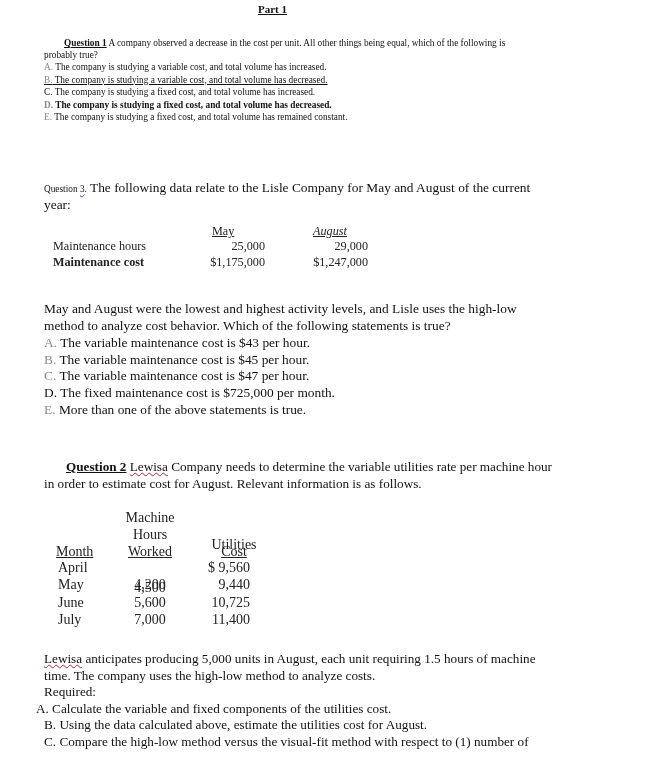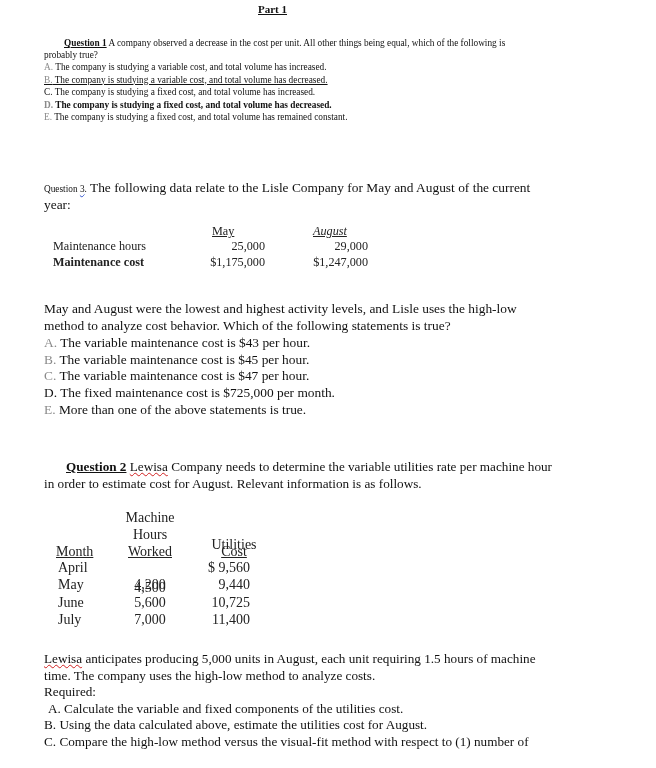--- a/index.html
+++ b/index.html
@@ -95,17 +95,17 @@
       <div class="abs tbl2 r" style="left:190px; width:60px; top:595px;">10,725</div>
 
       <div class="abs tbl2" style="left:58px; top:612px;">July</div>
       <div class="abs tbl2 c" style="left:118px; width:64px; top:612px;">7,000</div>
       <div class="abs tbl2 r" style="left:190px; width:60px; top:612px;">11,400</div>
     </div>
 
     <div class="abs q2" style="left:44px; top:651px;"><span class="squig-red">Lewisa</span><span> anticipates producing 5,000 units in August, each unit requiring 1.5 hours of machine</span></div>
     <div class="abs q2" style="left:44px; top:668px;">time. The company uses the high-low method to analyze costs.</div>
     <div class="abs q2" style="left:44px; top:684px;">Required:</div>
-    <div class="abs q2" style="left:48px; top:701px;">A. Calculate the variable and fixed components of the utilities cost.</div>
+    <div class="abs q2" style="left:36px; top:701px;">A. Calculate the variable and fixed components of the utilities cost.</div>
     <div class="abs q2" style="left:44px; top:717px;">B. Using the data calculated above, estimate the utilities cost for August.</div>
     <div class="abs q2" style="left:44px; top:734px;">C. Compare the high-low method versus the visual-fit method with respect to (1) number of</div>
   </div>
 </div>
 
 </body></html>

